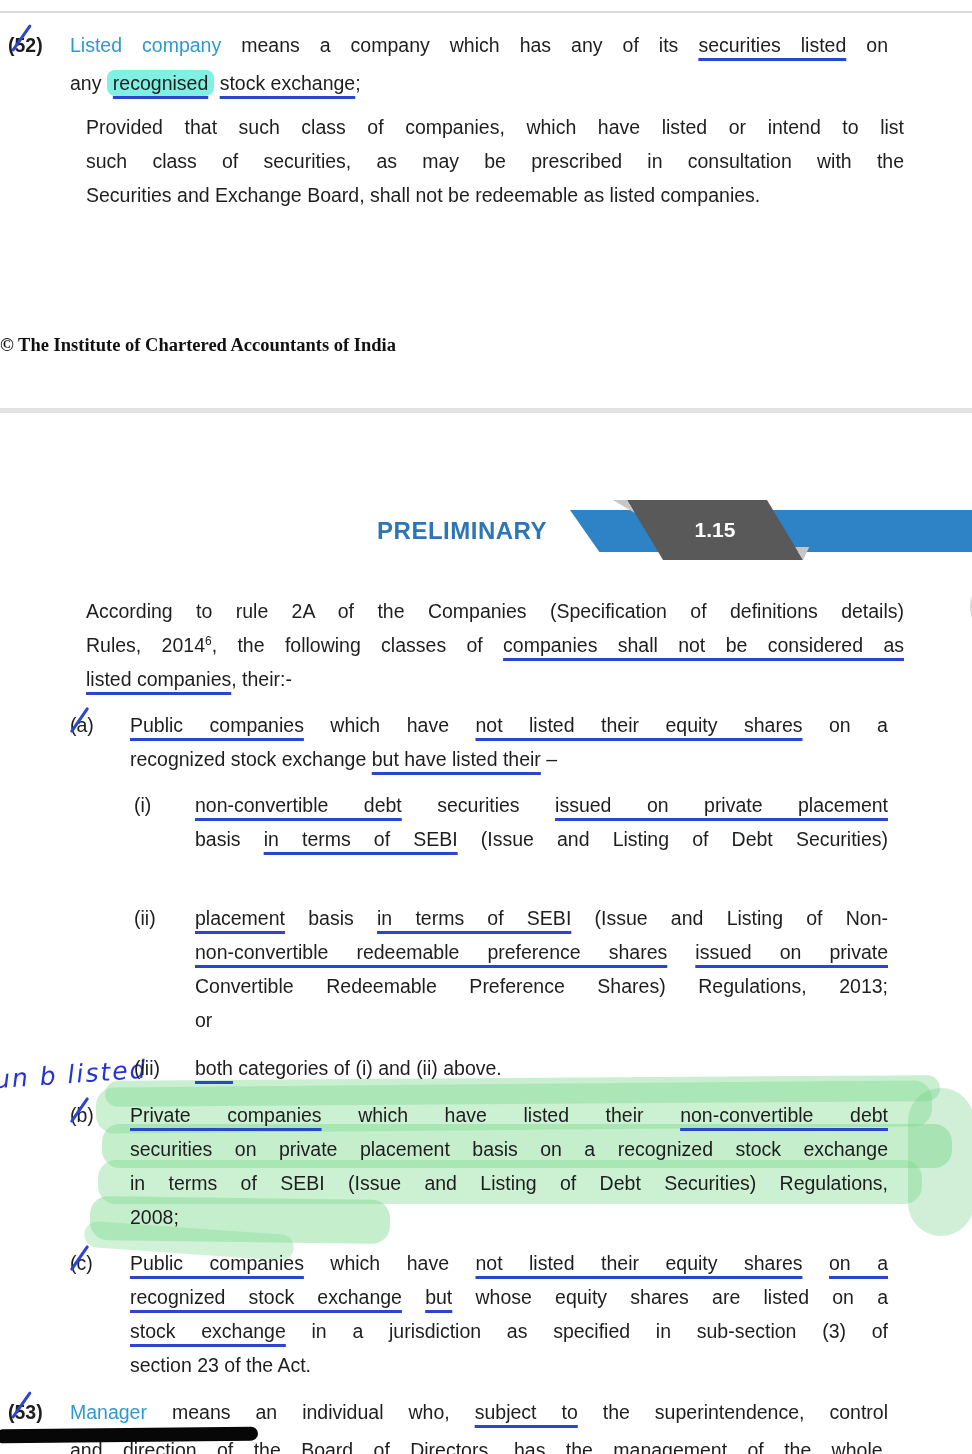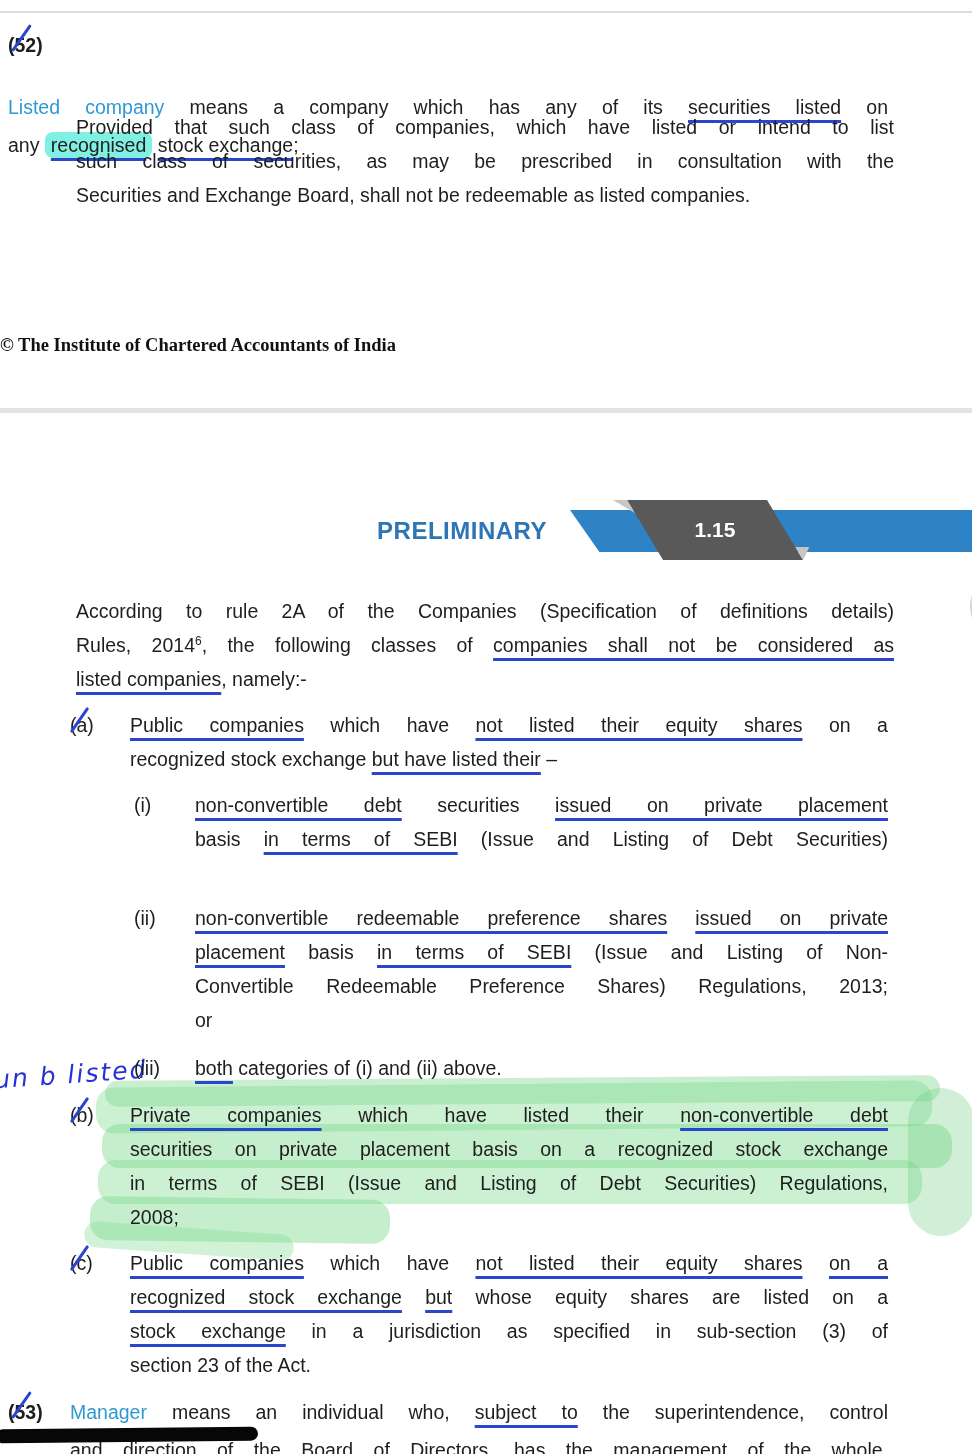--- a/index.html
+++ b/index.html
@@ -4,37 +4,37 @@
 <style>
   html,body{margin:0;padding:0;}
   body{
     width:972px;height:1454px;position:relative;overflow:hidden;background:#ffffff;
     font-family:"Liberation Sans","DejaVu Sans",sans-serif;color:#1e1e1e;
   }
   .hairline{position:absolute;top:11px;left:0;width:972px;height:2px;background:#dcdcdc;}
   .divider{position:absolute;top:408px;left:0;width:972px;height:5px;background:#e3e3e3;}
 
   
-  .para{position:absolute;left:76px;width:818px;font-size:19.5px;}
+  .para{position:absolute;left:86px;width:818px;font-size:19.5px;}
   .para .line,.row .line{height:34px;line-height:34px;white-space:nowrap;}
   .line.j{text-align:justify;text-align-last:justify;white-space:normal;}
   .def{position:absolute;left:8px;width:880px;font-size:19.5px;display:flex;}
   .def .line{height:38px;line-height:38px;white-space:nowrap;}
   .def .num{flex:0 0 62px;font-weight:bold;line-height:38px;}
   .def .txt{flex:1;}
 
   .row{position:absolute;left:70px;width:818px;font-size:19.5px;display:flex;}
   .row .num{flex:0 0 60px;line-height:34px;position:relative;z-index:1;}
   .row .txt{flex:1;position:relative;z-index:1;}
   .row.sub{margin-left:64px;width:754px;}
   .row.sub .num{flex:0 0 61px;}
 
   #row-a{top:708px;} #row-i{top:788px;} #row-ii{top:901px;}
   #row-iii{top:1051px;} #row-b{top:1098px;} #row-c{top:1246px;}
-  #sec52{top:26px;flex-direction:column;} #sec53{top:1393px;} #proviso{top:110px;} #intro{top:594px;}
+  #sec52{top:26px;} #sec53{top:1393px;} #proviso{top:110px;} #intro{top:594px;}
 
   
   .pen{text-decoration:underline;text-decoration-color:var(--pen,#2946cc);
        text-decoration-thickness:2.5px;text-underline-offset:6px;text-decoration-skip-ink:none;}
   .hl-cyan{background:var(--cyan,#7ff0e2);border-radius:8px;padding:2px 6px;}
   .term{color:var(--term,#2f99d4);}
   sup{font-size:12px;line-height:0;vertical-align:super;}
   .slash{position:relative;}
   .slash::after{content:"";position:absolute;left:12px;top:-4px;width:3px;height:32px;
     background:var(--pen,#2946cc);border-radius:2px;transform:rotate(35deg);}
@@ -103,21 +103,21 @@
 
   <div class="prelim-title">PRELIMINARY</div>
   <div class="band"></div>
   <div class="badge">
     <div class="badge-inner">1.15</div>
   </div>
 
   <section class="para" id="intro">
       <div class="line j"><span>According to rule 2A of the Companies (Specification of definitions details)</span></div>
       <div class="line j"><span>Rules, 2014</span><sup>6</sup><span>, the following classes of </span><span class="pen">companies shall not be considered as</span></div>
-      <div class="line"><span class="pen">listed companies</span><span>, namely:-</span></div>
+      <div class="line"><span class="pen">listed companies</span><span>, their:-</span></div>
     </section>
 
   <div class="row" id="row-a">
     <span class="num slash">(a)</span>
     <div class="txt">
         <div class="line j"><span class="pen">Public companies</span><span> which have </span><span class="pen">not listed their equity shares</span><span> on a</span></div>
         <div class="line"><span>recognized stock exchange </span><span class="pen">but have listed their</span><span> –</span></div>
       </div>
   </div>
 
@@ -125,22 +125,22 @@
     <span class="num">(i)</span>
     <div class="txt">
         <div class="line j"><span class="pen">non-convertible debt</span><span> securities </span><span class="pen">issued on private placement</span></div>
         <div class="line j"><span>basis </span><span class="pen">in terms of SEBI</span><span> (Issue and Listing of Debt Securities)</span></div>
       </div>
   </div>
 
   <div class="row sub" id="row-ii">
     <span class="num">(ii)</span>
     <div class="txt">
+        <div class="line j"><span class="pen">placement</span><span> basis </span><span class="pen">in terms of SEBI</span><span> (Issue and Listing of Non-</span></div>
         <div class="line j"><span class="pen">non-convertible redeemable preference shares</span><span> </span><span class="pen">issued on private</span></div>
-        <div class="line j"><span class="pen">placement</span><span> basis </span><span class="pen">in terms of SEBI</span><span> (Issue and Listing of Non-</span></div>
         <div class="line j"><span>Convertible Redeemable Preference Shares) Regulations, 2013;</span></div>
         <div class="line"><span>or</span></div>
       </div>
   </div>
 
   <div class="row sub" id="row-iii">
     <span class="num">(iii)</span>
     <div class="txt">
         <div class="line"><span class="pen">both</span><span> categories of (i) and (ii) above.</span></div>
       </div>

